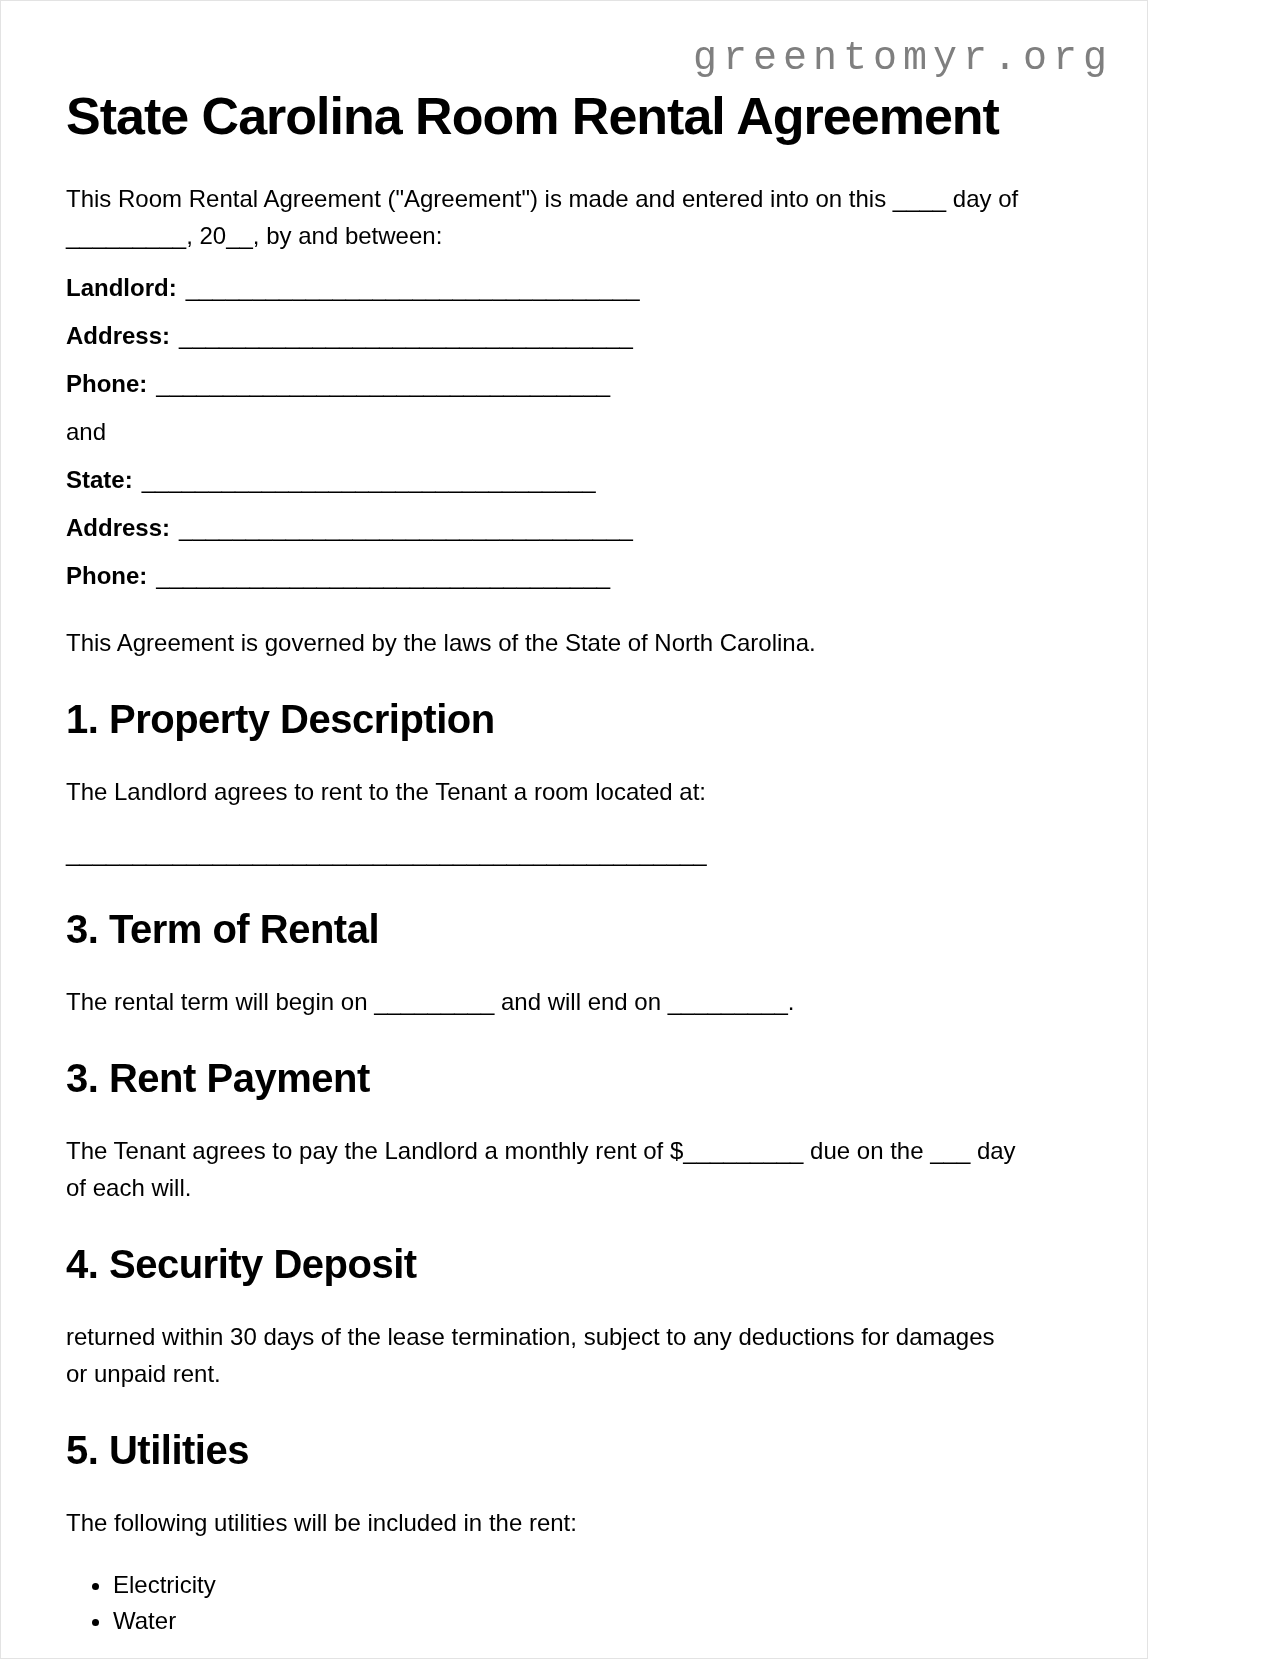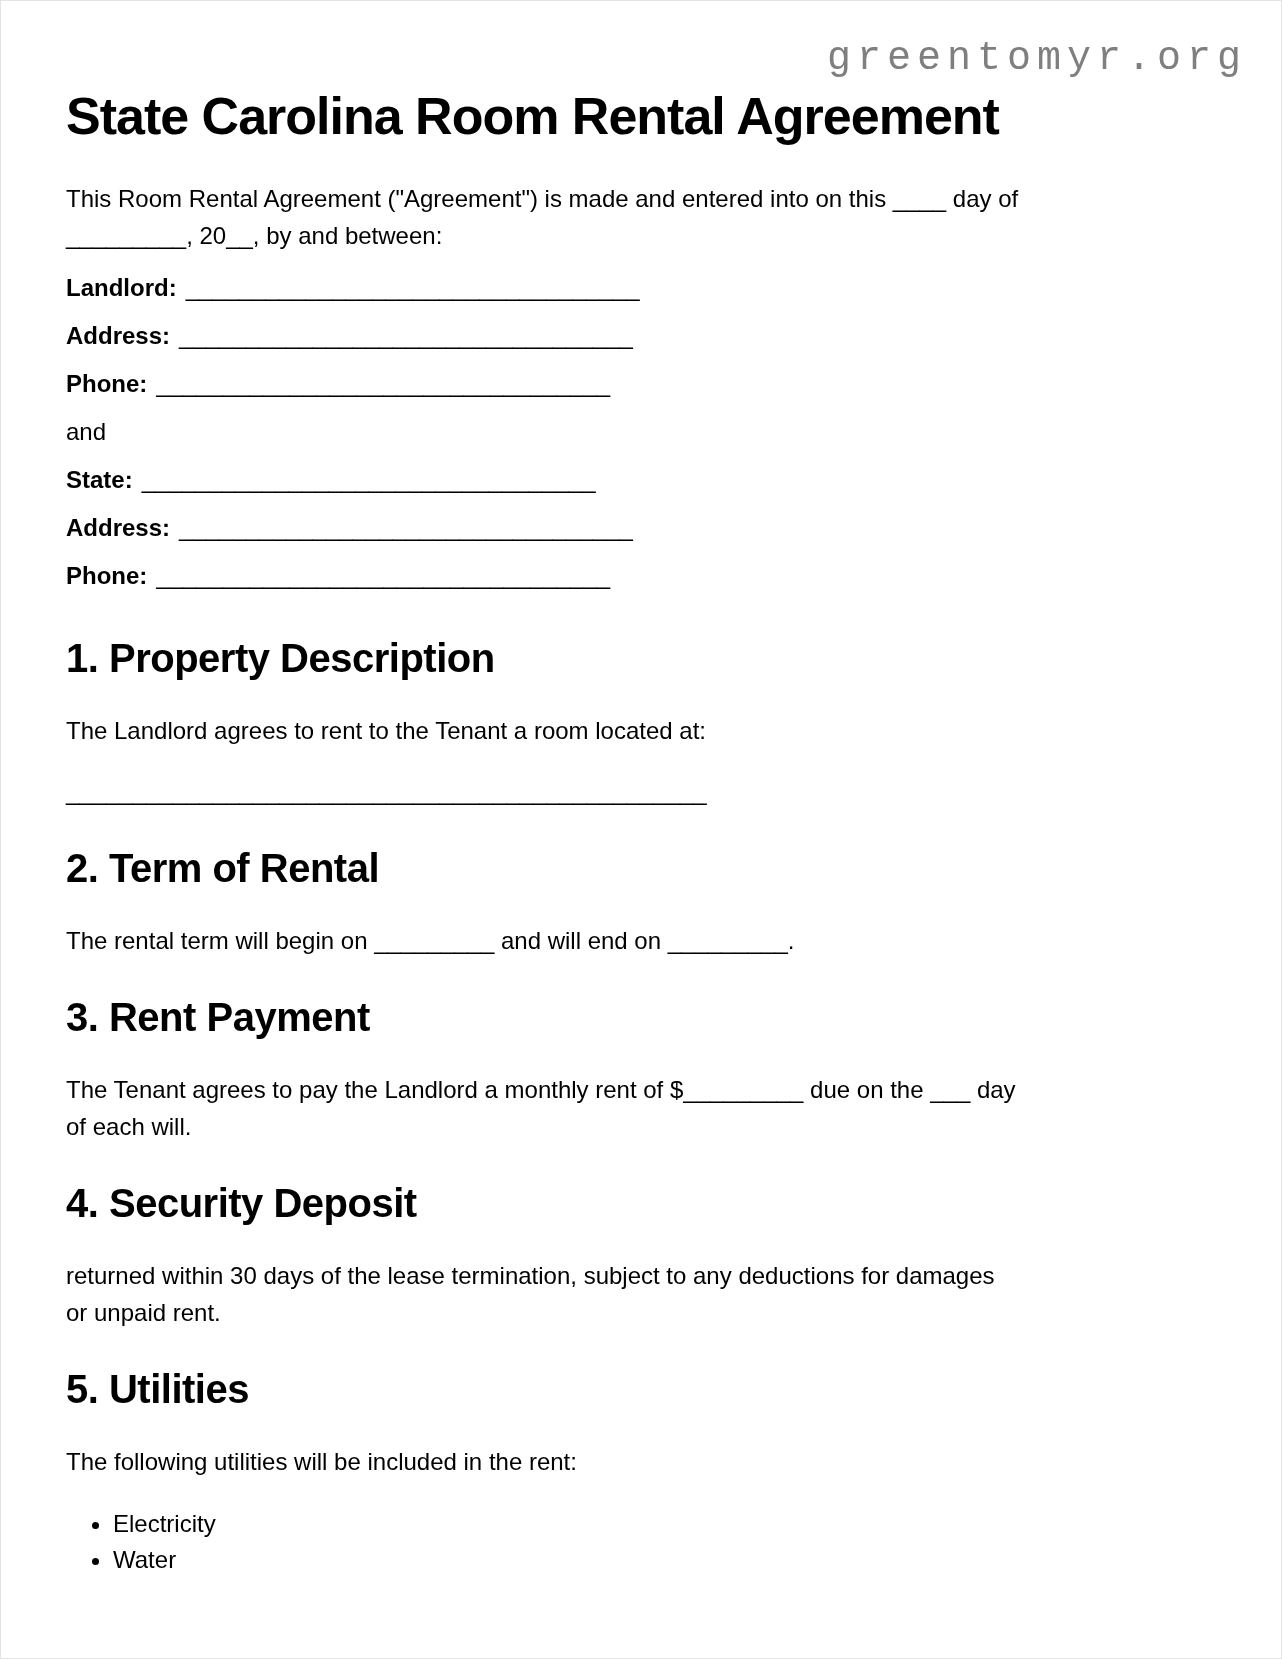--- a/index.html
+++ b/index.html
@@ -1,18 +1,18 @@
 <!DOCTYPE html>
 <html><head>
 <meta charset="utf-8">
 <style>
   * { box-sizing: border-box; }
   html, body { margin: 0; padding: 0; background: #ffffff; }
   .page {
-    width: 1282px;
+    width: 1148px;
     height: 1659px;
     position: relative;
     background: #ffffff;
     color: #000000;
     font-family: "Liberation Sans", sans-serif;
     padding: 88px 70px 0 65px;
     overflow: hidden;
     border: 1px solid #e3e3e3;
   }
   .watermark {
@@ -100,26 +100,27 @@
       <span class="label">State:</span><span class="blank">__________________________________</span>
     </div>
     <div class="field-line">
       <span class="label">Address:</span><span class="blank">__________________________________</span>
     </div>
     <div class="field-line">
       <span class="label">Phone:</span><span class="blank">__________________________________</span>
     </div>
   </div>
 
+  <p class="para governed">This Agreement is governed by the laws of the State of North Carolina.</p>
 
   <h2 class="section-heading">1. Property Description</h2>
   <p class="para">The Landlord agrees to rent to the Tenant a room located at:</p>
   <p class="blank-line">________________________________________________</p>
 
-  <h2 class="section-heading">2. Term of Rental</h2>
+  <h2 class="section-heading">3. Term of Rental</h2>
   <p class="para">The rental term will begin on _________ and will end on _________.</p>
 
   <h2 class="section-heading">3. Rent Payment</h2>
   <p class="para">
     <span class="line" style="display:block">The Tenant agrees to pay the Landlord a monthly rent of $_________ due on the ___ day</span>
     <span class="line" style="display:block">of each will.</span>
   </p>
 
   <h2 class="section-heading">4. Security Deposit</h2>
   <p class="para">

